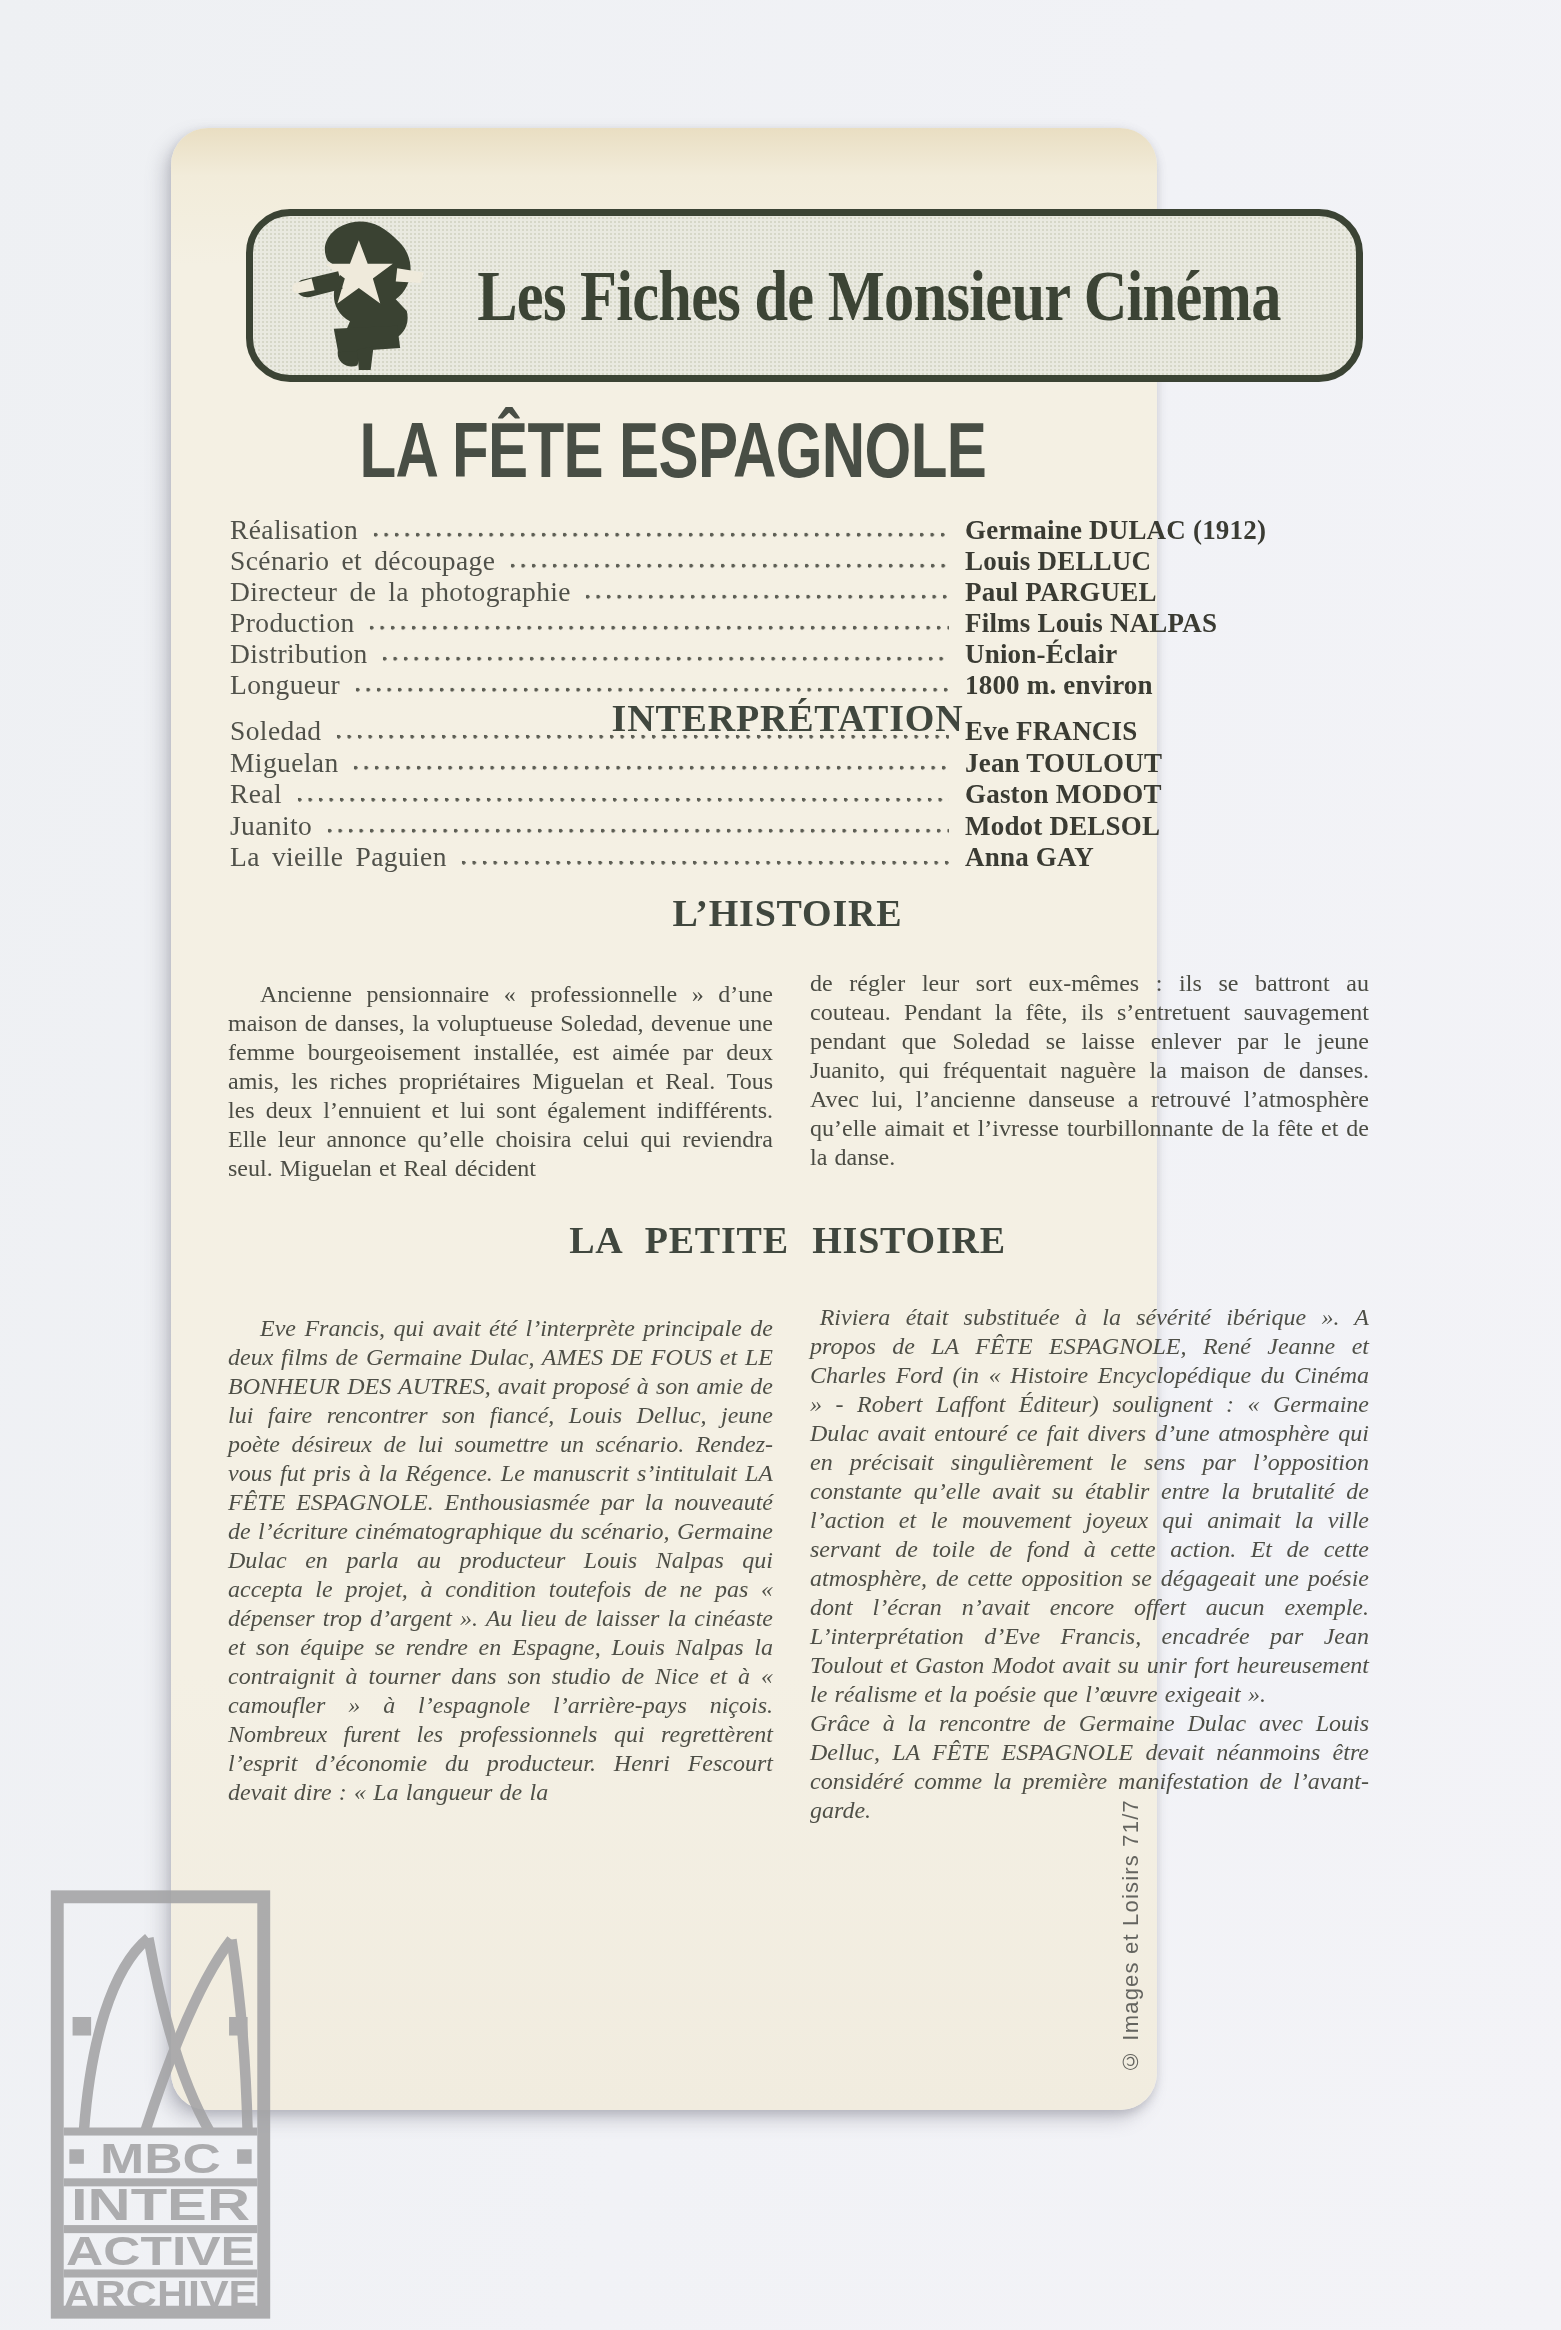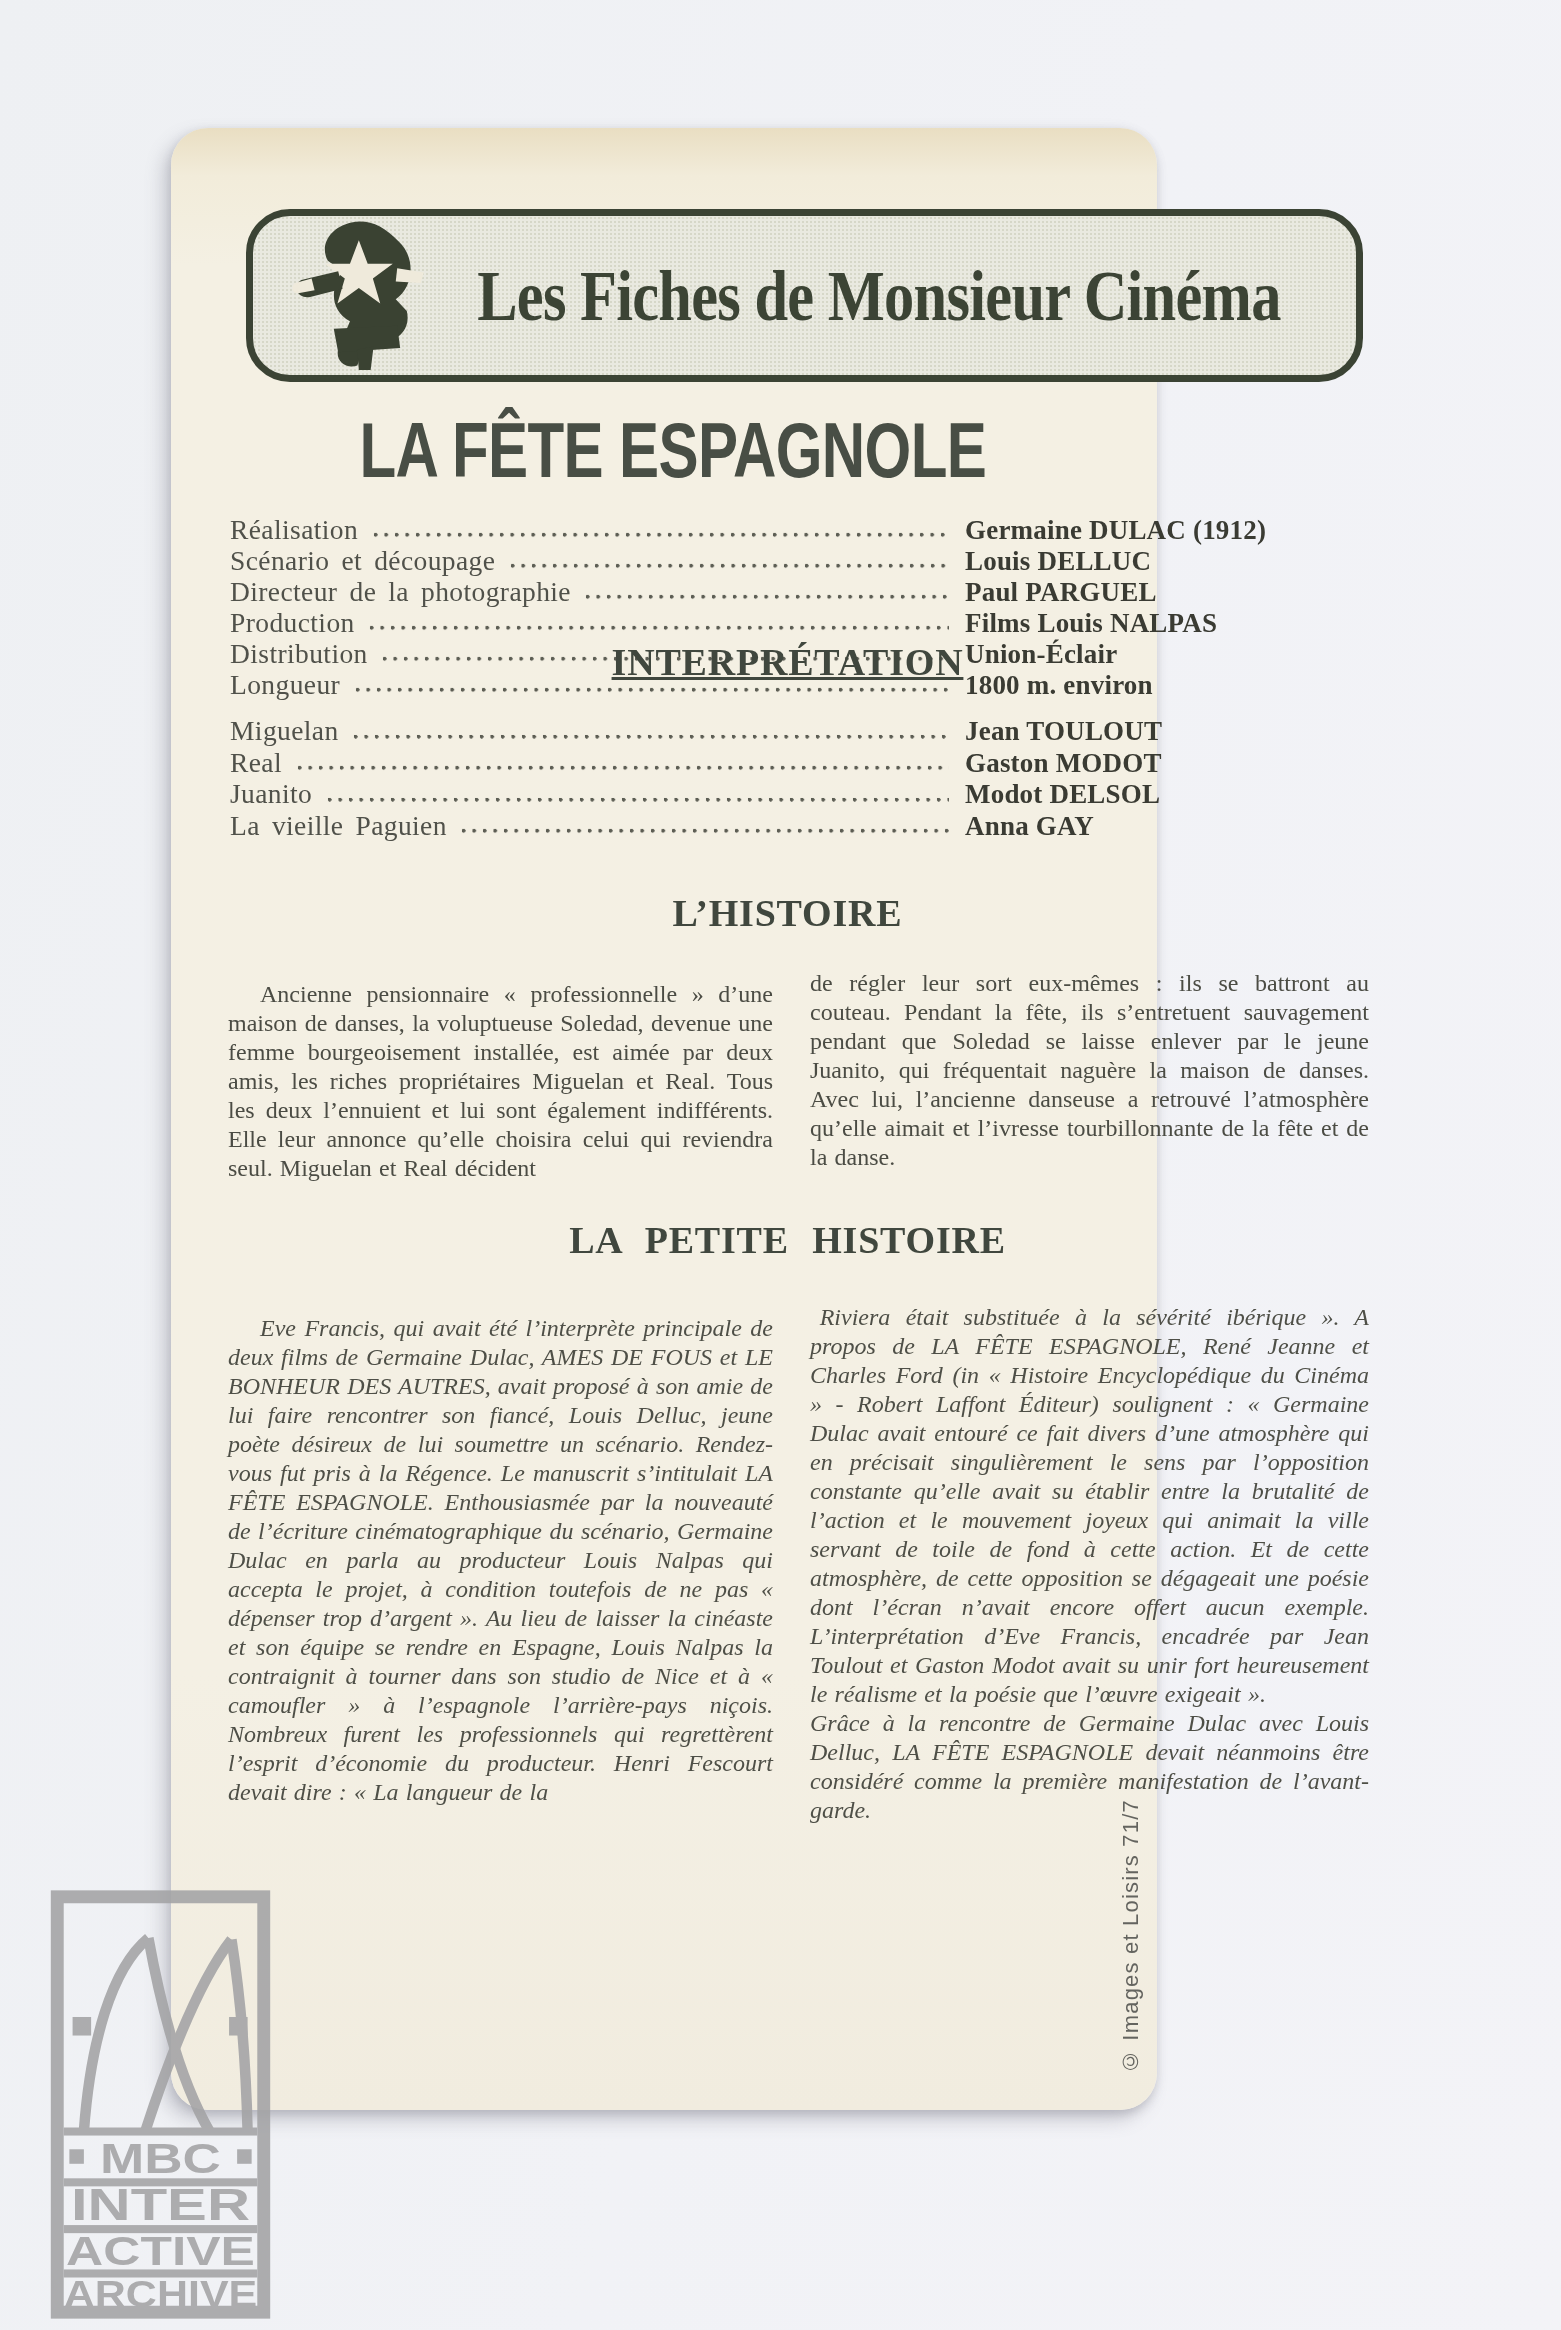--- a/index.html
+++ b/index.html
@@ -48,21 +48,21 @@
     flex:1;align-self:flex-end;height:5.7px;margin:0 16px 7.3px 14.5px;
     background-image:radial-gradient(circle at 2.6px 2.6px,#5c5d53 1.7px,rgba(0,0,0,0) 2.1px);
     background-size:10.5px 5.7px;background-repeat:repeat-x;
   }
   .f-value{width:380px;font-weight:bold;font-size:27px;color:#3a3b33;white-space:nowrap;letter-spacing:0.2px;}
   
   .section-heading{
     position:absolute;left:59px;width:1115px;text-align:center;
     font-weight:bold;font-size:38px;color:#40473e;letter-spacing:0.8px;white-space:nowrap;
   }
-  .h-interpretation{top:512px;text-decoration:underline;}
+  .h-interpretation{top:568px;}
   .h-histoire{top:763px;}
   .h-petite{top:1090px;word-spacing:13px;}
   
   .cols{position:absolute;left:57px;width:1141px;display:flex;gap:37px;}
   .cols-histoire{top:812px;}
   .cols-petite{top:1146px;}
   .col{box-sizing:border-box;}
   .col-1{width:545px;margin-top:40px;}
   .col-2{width:559px;margin-top:29px;}
   .body-text{font-size:24px;line-height:29px;color:#4b4c44;text-align:justify;word-spacing:1.2px;}
@@ -136,20 +136,25 @@
       <span class="f-label">Longueur</span>
       <span class="f-dots"></span>
       <span class="f-value">1800 m. environ</span>
     </div>
   </div>
 
   <div class="section-heading h-interpretation">INTERPRÉTATION</div>
 
   <div class="fact-table cast">
     <div class="fact-row">
+      <span class="f-label">Soledad</span>
+      <span class="f-dots"></span>
+      <span class="f-value">Eve FRANCIS</span>
+    </div>
+    <div class="fact-row">
       <span class="f-label">Miguelan</span>
       <span class="f-dots"></span>
       <span class="f-value">Jean TOULOUT</span>
     </div>
     <div class="fact-row">
       <span class="f-label">Real</span>
       <span class="f-dots"></span>
       <span class="f-value">Gaston MODOT</span>
     </div>
     <div class="fact-row">

